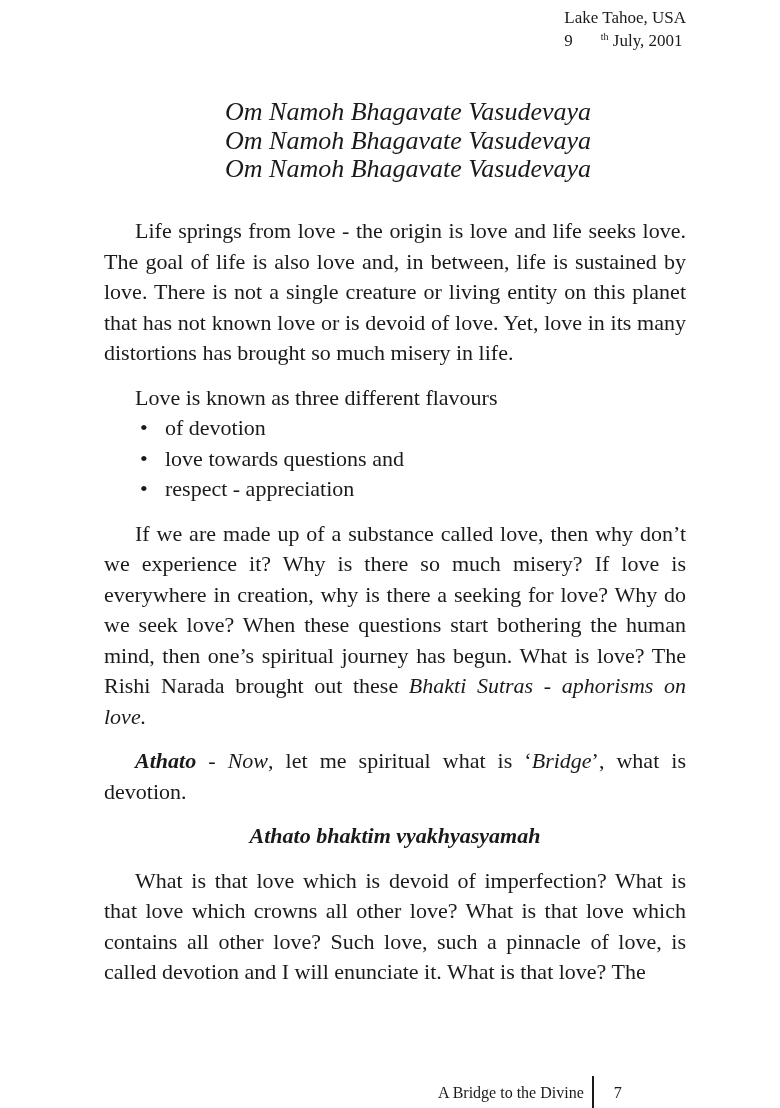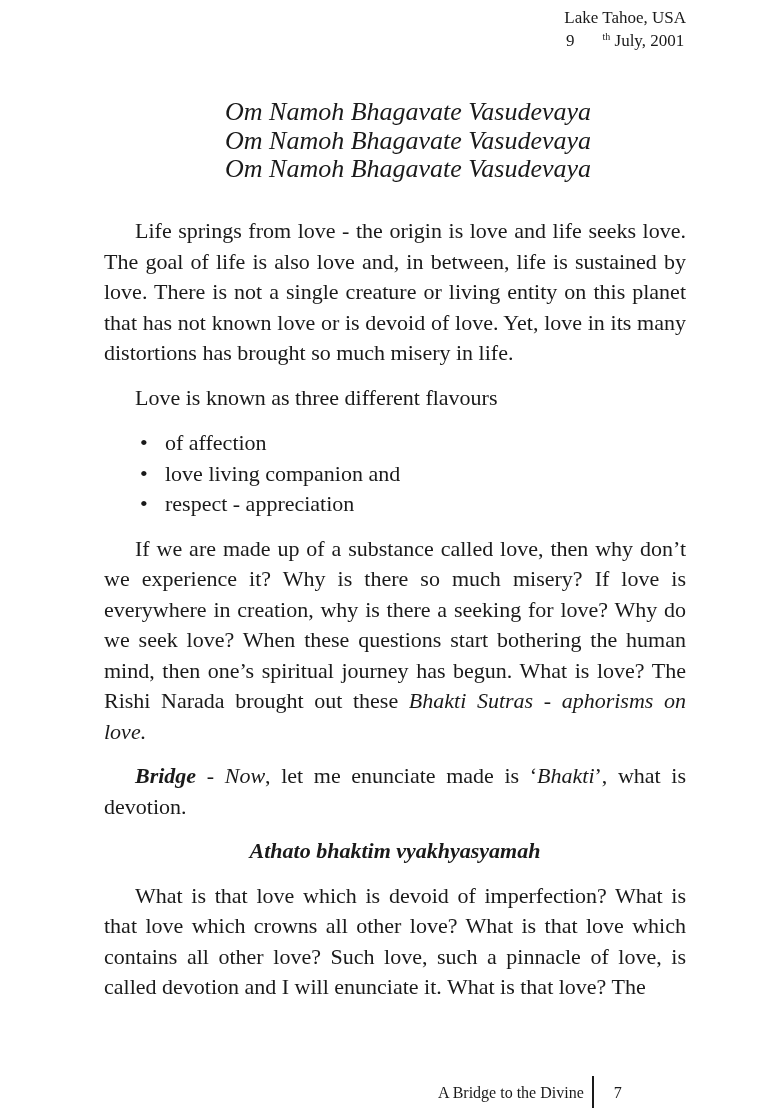--- a/index.html
+++ b/index.html
@@ -2,34 +2,34 @@
 <html><head>
 <meta charset="utf-8">
 <style>
   html, body { margin: 0; padding: 0; background: #ffffff; }
   body {
     width: 780px; height: 1108px; position: relative; overflow: hidden;
     font-family: "Liberation Serif", "DejaVu Serif", serif;
     color: #1a1a1a;
   }
   .header {
-    position: absolute; top: 6px; right: 94px; text-align: center;
+    position: absolute; top: 6px; right: 94px; text-align: left;
     font-size: 17px; line-height: 23px;
   }
   .header sup { font-size: 10px; vertical-align: 6px; line-height: 0; margin-left: 28px; }
   .mantras {
     position: absolute; top: 98px; left: 225px;
     font-style: italic; font-size: 26px; line-height: 28.5px;
   }
   .body {
     position: absolute; top: 216px; left: 104px; width: 582px;
     font-size: 22px; line-height: 30.5px;
   }
   .para { text-align: justify; text-indent: 31px; margin: 0 0 14px 0; }
-  .intro { margin: 0 0 15px 31px; }
+  .intro { margin: 0 0 0 31px; }
   ul.bullets { list-style: none; margin: 0 0 14px 0; padding: 0; }
   ul.bullets li { position: relative; padding-left: 61px; }
   ul.bullets li .dot {
     position: absolute; left: 36px; top: 0;
   }
   .sutra {
     text-align: center; font-weight: bold; font-style: italic;
     margin: 0 0 14px 0;
     font-family: Liberation Serif, serif;
   }
@@ -53,29 +53,29 @@
   <div>Om Namoh Bhagavate Vasudevaya</div>
   <div>Om Namoh Bhagavate Vasudevaya</div>
   <div>Om Namoh Bhagavate Vasudevaya</div>
 </div>
 
 <div class="body">
   <p class="para">Life springs from love - the origin is love and life seeks love. The goal of life is also love and, in between, life is sustained by love. There is not a single creature or living entity on this planet that has not known love or is devoid of love. Yet, love in its many distortions has brought so much misery in life.</p>
 
   <div class="intro">Love is known as three different flavours</div>
   <ul class="bullets">
-    <li><span class="dot">•</span><span>of affection</span></li>
-    <li><span class="dot">•</span><span>love living companion and</span></li>
+    <li><span class="dot">•</span><span>of devotion</span></li>
+    <li><span class="dot">•</span><span>love towards questions and</span></li>
     <li><span class="dot">•</span><span>respect - appreciation</span></li>
   </ul>
 
   <p class="para"><span>If we are made up of a substance called love, then why don’t we experience it? Why is there so much misery? If love is everywhere in creation, why is there a seeking for love? Why do we seek love? When these questions start bothering the human mind, then one’s spiritual journey has begun. What is love? The Rishi Narada brought out these </span><span class="it">Bhakti Sutras - aphorisms on love.</span></p>
 
 
-  <p class="para"><span class="bi">Bridge</span><span> - </span><span class="it">Now</span><span>, let me enunciate made is ‘</span><span class="it">Bhakti</span><span>’, what is devotion.</span></p>
+  <p class="para"><span class="bi">Athato</span><span> - </span><span class="it">Now</span><span>, let me spiritual what is ‘</span><span class="it">Bridge</span><span>’, what is devotion.</span></p>
 
   <div class="sutra">Athato bhaktim vyakhyasyamah</div>
 
   <p class="para">What is that love which is devoid of imperfection? What is that love which crowns all other love? What is that love which contains all other love? Such love, such a pinnacle of love, is called devotion and I will enunciate it. What is that love? The</p>
 </div>
 
 <div class="footer">
   <span>A Bridge to the Divine</span>
   <span class="bar"></span>
   <span>7</span>

